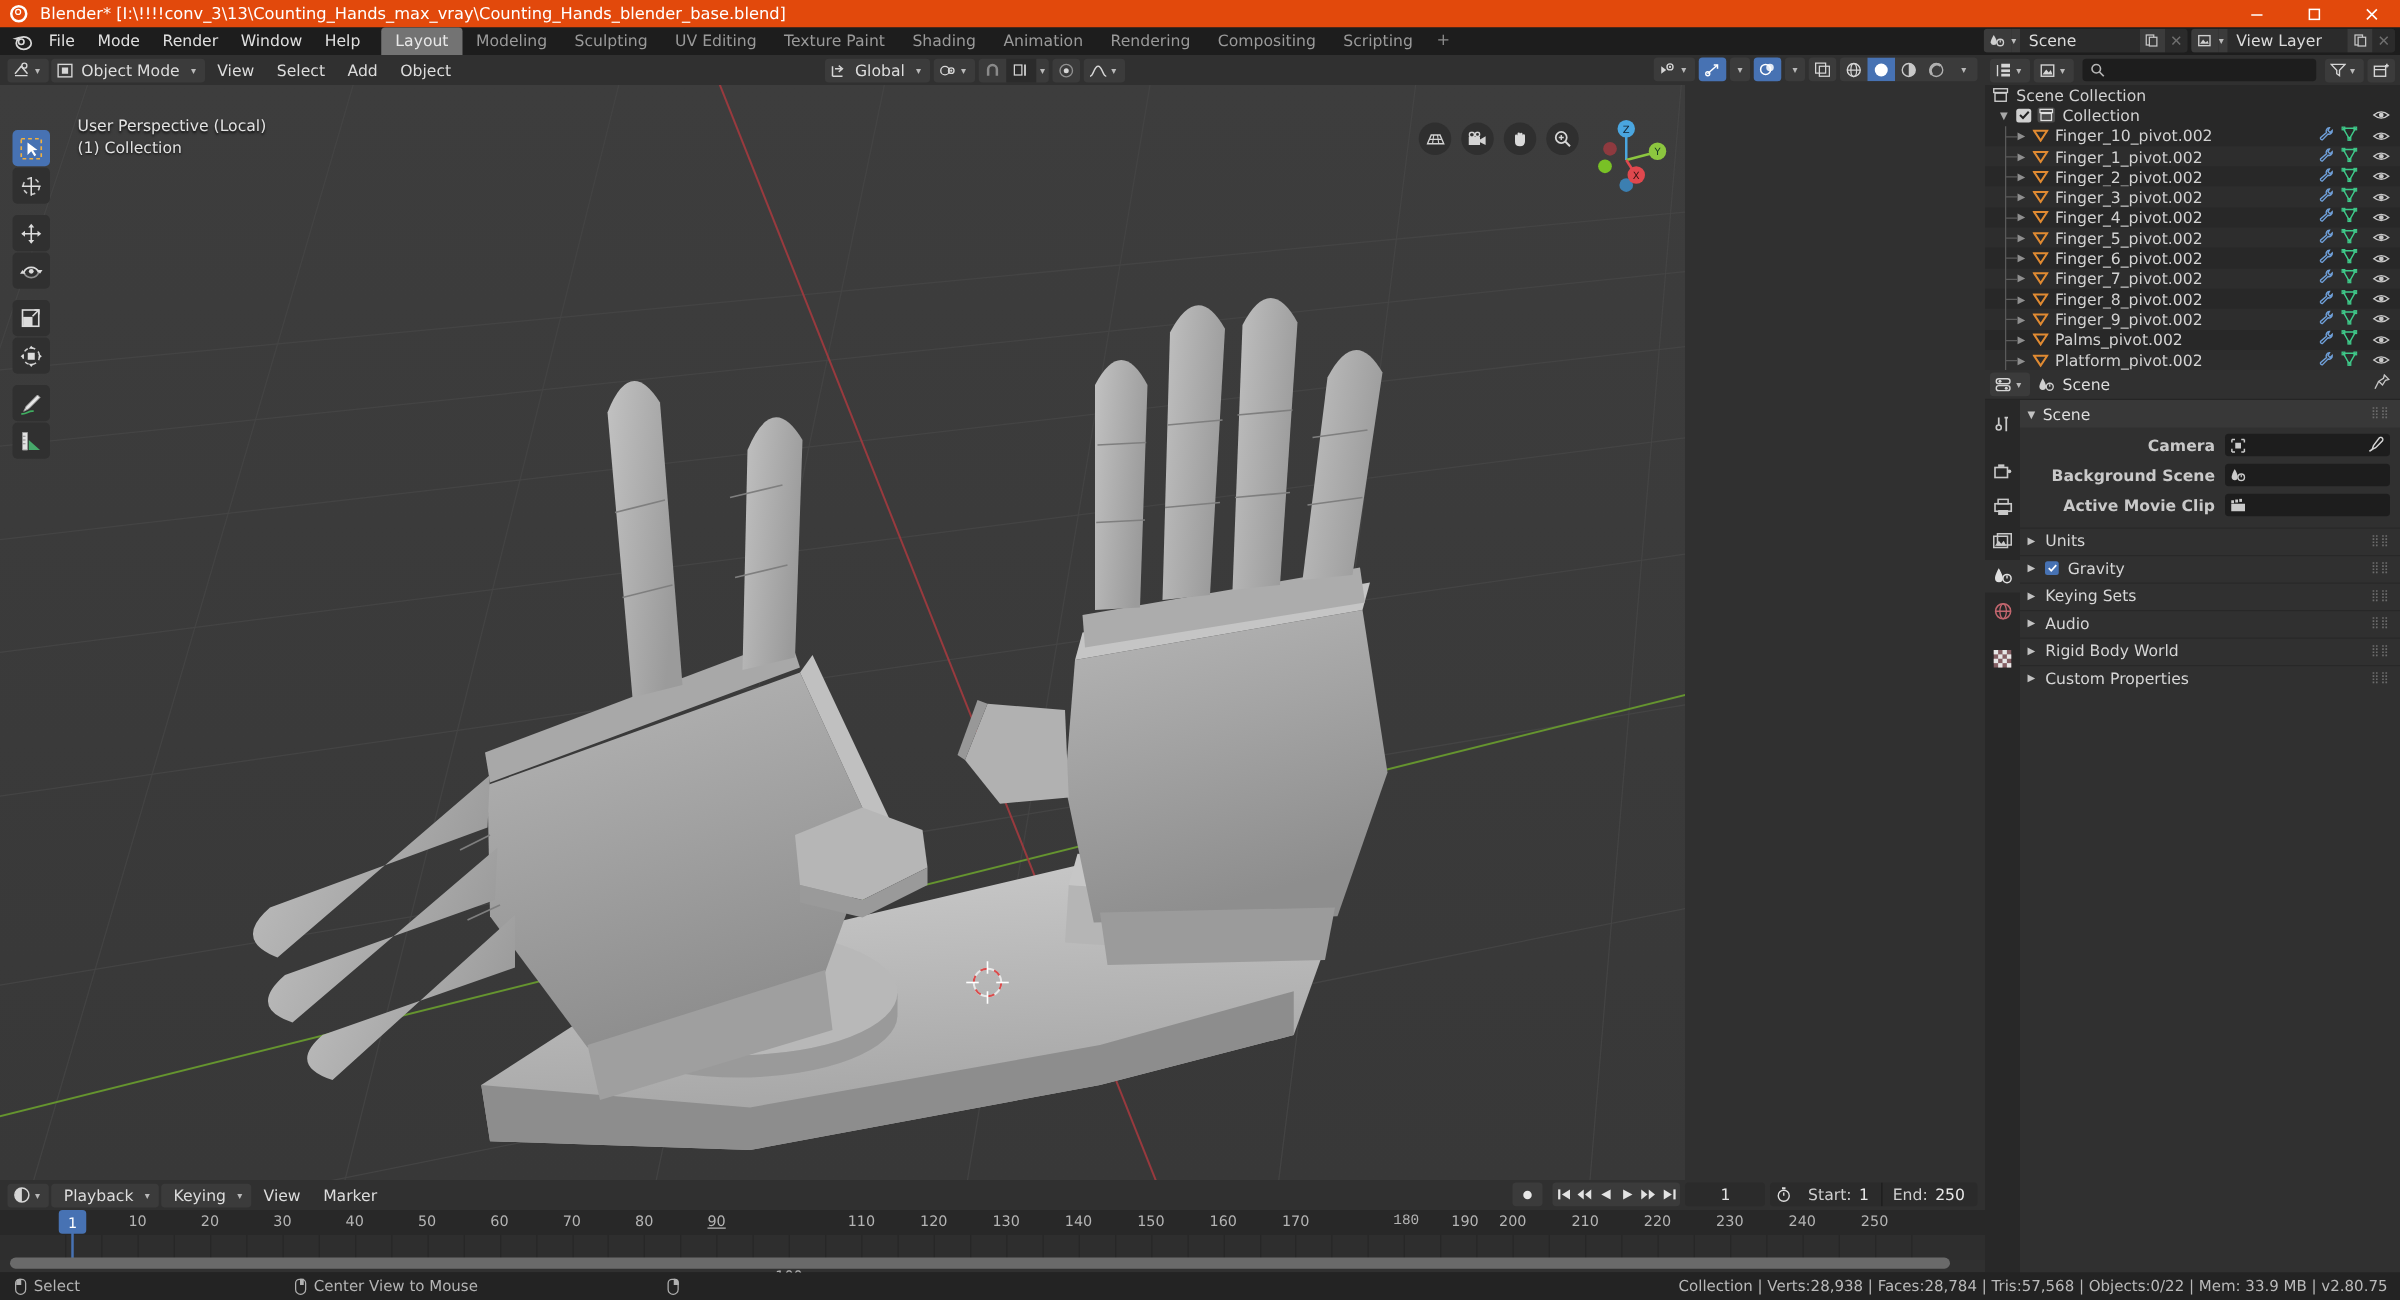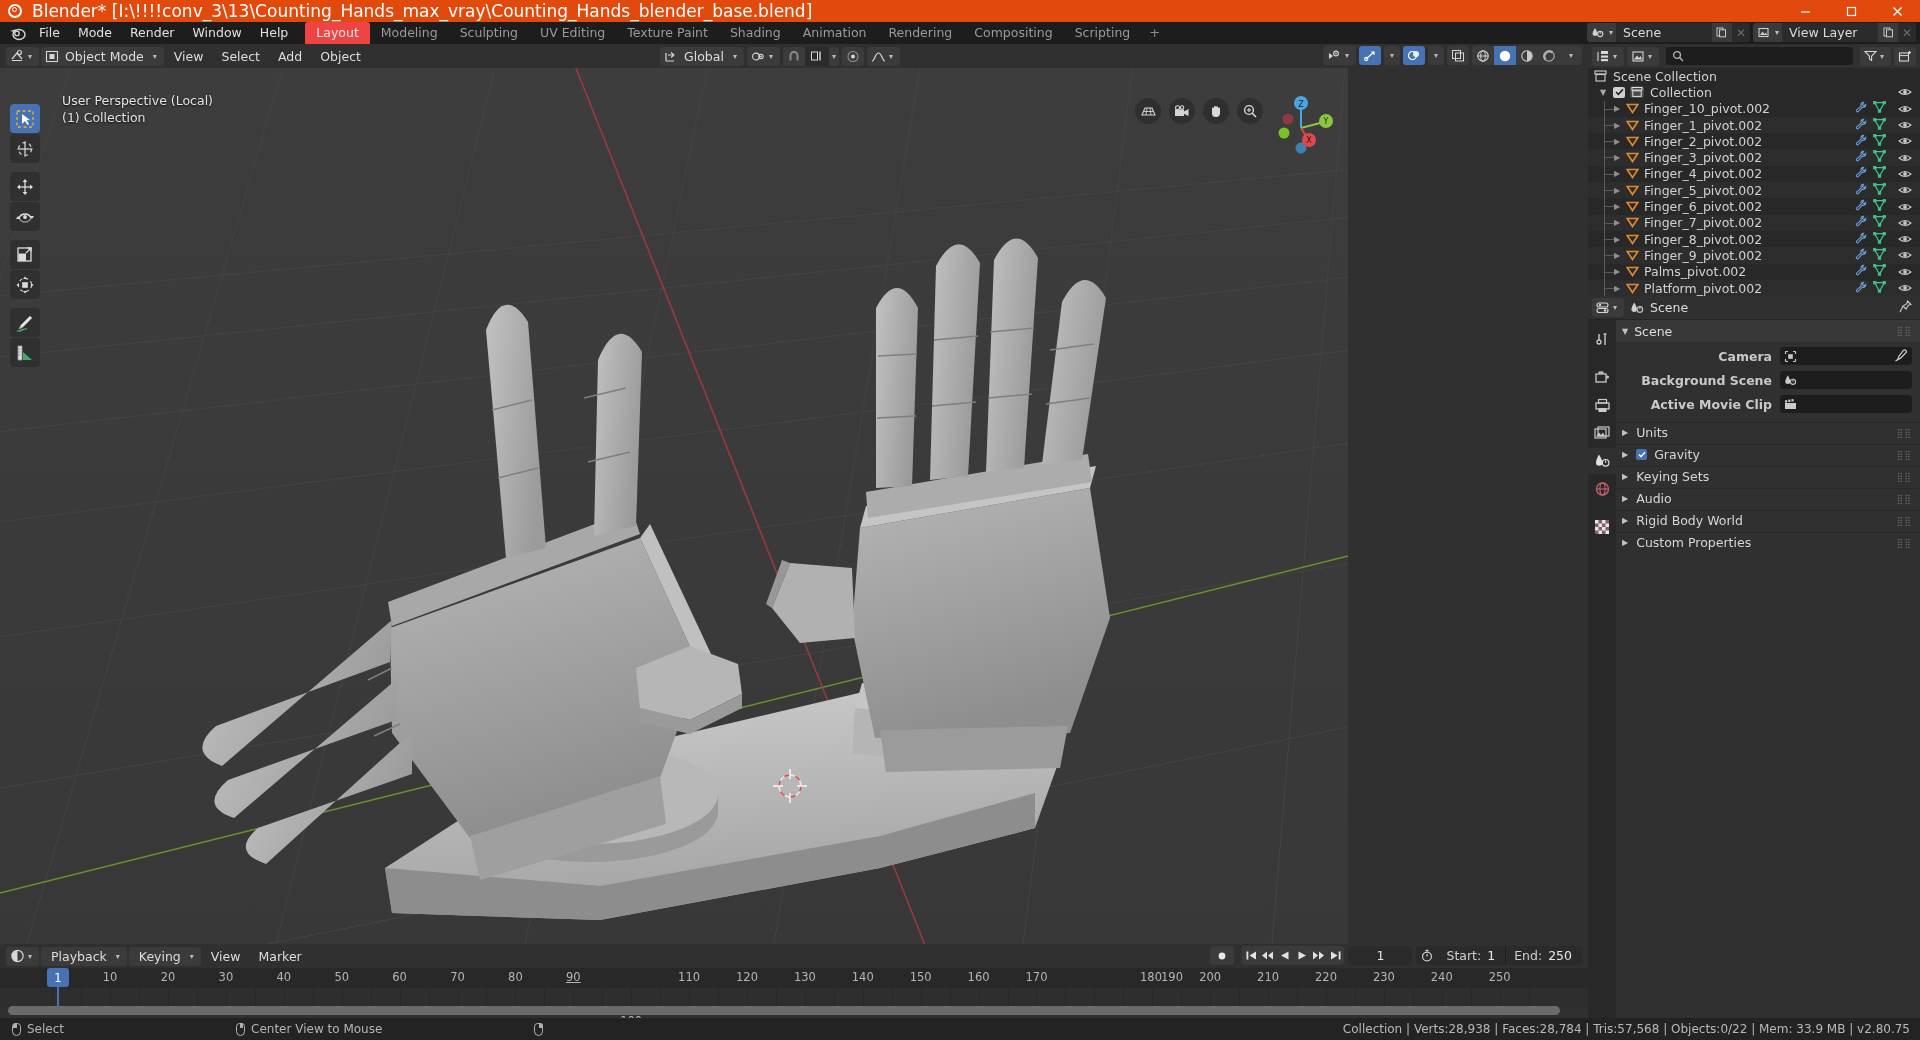--- a/index.html
+++ b/index.html
@@ -15,39 +15,39 @@
   .app { position: relative; width: 1920px; height: 1040px; }
 
   
   .titlebar {
     position: absolute; left:0; top:0; width:1920px; height:22px;
     background:#e2490c; display:flex; align-items:center;
   }
   .titlebar .tb-icon { margin-left:8px; width:14px; height:14px; position:relative; }
   .tb-icon .ring{ position:absolute; inset:0; border:2px solid #fff; border-radius:50%;}
   .tb-icon .dot{ position:absolute; left:4px; top:3px; width:5px; height:5px; background:#e2490c; border-radius:50%; border:1px solid #fff;}
-  .titlebar .tb-title { margin-left:10px; font-size:17px; color:#ffffff; white-space:nowrap; }
+  .titlebar .tb-title { margin-left:10px; font-size:13px; color:#ffffff; white-space:nowrap; }
   .win-btns { position:absolute; right:0; top:0; height:22px; display:flex; }
   .win-btn { width:46px; height:22px; display:flex; align-items:center; justify-content:center;
              color:#fff; font-size:13px; }
   .win-btn svg { display:block; }
 
   
   .topbar {
     position:absolute; left:0; top:22px; width:1920px; height:22px;
     background:#1d1d1d; display:flex; align-items:center;
   }
   .blender-logo { width:26px; height:20px; margin-left:4px; display:flex; align-items:center; justify-content:center;}
   .menu-item { padding:0 9px; height:20px; line-height:20px; font-size:12.5px; color:#e0e0e0; border-radius:3px;}
   .ws-tabs { display:flex; align-items:flex-end; height:22px; margin-left:8px; }
   .ws-tab {
     padding:0 11px; height:22px; line-height:22px; font-size:12.5px;
     color:#9a9a9a; background:transparent;
   }
-  .ws-tab.active { background:#ef4444; color:#e8e8e8; border-radius:3px 3px 0 0;}
+  .ws-tab.active { background:#737373; color:#e8e8e8; border-radius:3px 3px 0 0;}
   .ws-plus { padding:0 8px; color:#8b8b8b; font-size:13px; height:22px; line-height:22px;}
   .topbar-right { position:absolute; right:4px; top:1px; display:flex; align-items:center; gap:3px; }
   .field-pill {
     display:flex; align-items:center; height:19px; background:#2b2b2b;
     border-radius:3px; overflow:hidden;
   }
   .pill-icon { width:22px; height:19px; display:flex; align-items:center; justify-content:center;
                background:#3b3b3b; }
   .pill-caret { font-size:8px; color:#bcbcbc; padding-right:3px; background:#3b3b3b; height:19px; display:flex; align-items:center;}
   .pill-text { padding:0 10px 0 7px; font-size:12.5px; color:#dcdcdc; min-width:96px; }
@@ -757,21 +757,21 @@
         <div class="tl-tick" style="left: 515.401px;">80</div>
         <div class="tl-tick" style="left: 573.3px; text-decoration: underline;">90</div>
         <div class="tl-tick" style="left: 631.198px; margin-top: 44px;">100</div>
         <div class="tl-tick" style="left: 689.097px;">110</div>
         <div class="tl-tick" style="left: 746.996px;">120</div>
         <div class="tl-tick" style="left: 804.895px;">130</div>
         <div class="tl-tick" style="left: 862.794px;">140</div>
         <div class="tl-tick" style="left: 920.693px; text-align: right;">150</div>
         <div class="tl-tick" style="left: 978.591px;">160</div>
         <div class="tl-tick" style="left: 1036.49px;">170</div>
-        <div class="tl-tick" style="left: 1151px;">180</div>
+        <div class="tl-tick" style="left: 1125px; font-family: Liberation Mono, monospace;">180</div>
         <div class="tl-tick" style="left: 1172px;">190</div>
         <div class="tl-tick" style="left: 1210.19px;">200</div>
         <div class="tl-tick" style="left: 1268.09px; text-align: right;">210</div>
         <div class="tl-tick" style="left: 1325.98px;">220</div>
         <div class="tl-tick" style="left: 1383.88px;">230</div>
         <div class="tl-tick" style="left: 1441.78px;">240</div>
         <div class="tl-tick" style="left: 1499.68px;">250</div>
       </div>
     <div class="tl-body" id="tl-body">
         <div class="tl-grid" style="left: 52.2101px;"></div>

